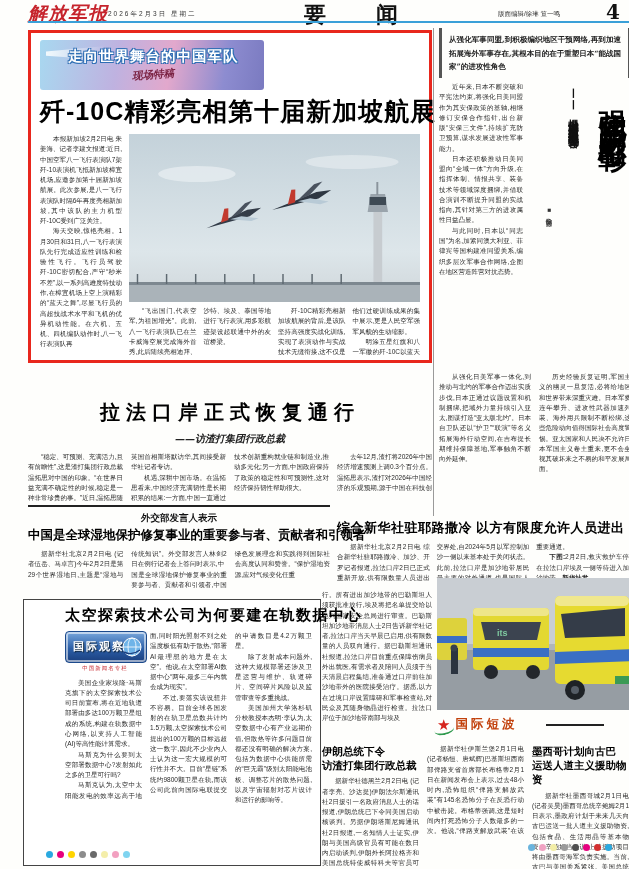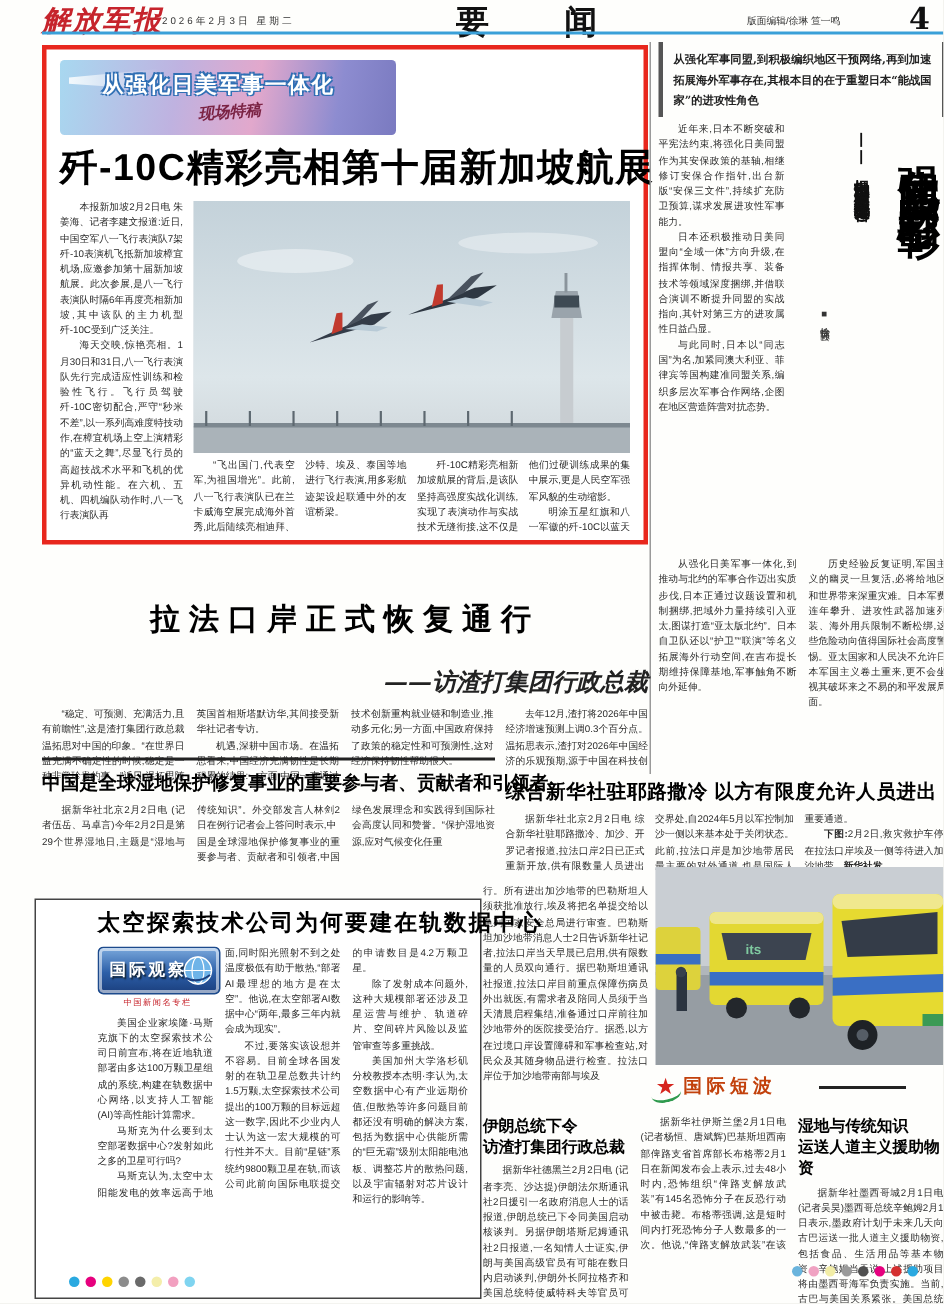--- a/index.html
+++ b/index.html
@@ -43,22 +43,22 @@
   .japan-main{display:flex;height:284px;margin-top:4px;}
   .japan-left{width:84px;flex:none;padding-right:5px;height:284px;}
   .vtitle-block{flex:1;writing-mode:vertical-rl;padding-top:6px;}
   .vtitle{font-size:28px;font-weight:bold;letter-spacing:3px;color:#000;margin-left:12px;}
   .vsubtitle{font-size:10.5px;font-weight:bold;font-family:"DejaVu Serif",serif;color:#111;
              margin-left:14px;letter-spacing:1px;}
   .vauthors{font-size:6.5px;color:#333;padding-top:118px;}
   .japan-bottom{column-count:2;column-gap:8px;height:158px;margin-top:6px;}
   
   .econ-headline{font-size:20px;font-weight:bold;letter-spacing:6px;text-align:center;color:#000;}
-  .econ-sub{font-size:16px;text-align:right;font-family:"DejaVu Serif",serif;font-style:italic;
-            font-weight:bold;color:#222;margin-top:19px;}
+  .econ-sub{font-size:10px;text-align:center;font-family:"DejaVu Serif",serif;font-style:italic;
+            font-weight:bold;color:#222;margin-top:6px;}
   .econ-body{column-count:4;column-gap:8px;height:54px;margin-top:6px;}
   .hrule{background:#222;height:2px;}
   
   .kicker{font-size:9.5px;font-weight:bold;text-align:center;color:#111;}
   .wet-headline{font-size:12.5px;font-weight:bold;color:#000;margin-top:2px;white-space:nowrap;}
   .wet-body{column-count:3;column-gap:8px;height:46px;margin-top:5px;}
   .rafah-headline{font-size:13px;font-weight:bold;letter-spacing:.5px;color:#000;white-space:nowrap;}
   .rafah-body{display:flex;gap:7px;margin-top:5px;}
   .rafah-body>div{flex:1;height:40px;}
   .amb-photo{display:block;background:#c9ced3;}
@@ -70,21 +70,21 @@
   .sw-title{font-size:12.5px;font-weight:bold;letter-spacing:3px;color:#c2410c;}
   .sw-line{flex:0 0 58px;height:2px;background:#222;margin-left:24px;}
   .briefs{display:flex;gap:8px;}
   .brief-col{flex:1;min-width:0;}
   .brief-title{font-size:10.5px;font-weight:bold;text-align:left;line-height:1.35;color:#000;margin-bottom:4px;}
   .brief-body{height:92px;}
   
   .spacex-box{border:1px solid #444;padding:6px 8px;box-sizing:border-box;background:#fff;}
   .spacex-headline{font-size:15px;font-weight:bold;letter-spacing:1.5px;text-align:center;color:#000;white-space:nowrap;}
   .spacex-body{column-count:3;column-gap:8px;height:218px;margin-top:6px;}
-  .obs-badge{break-inside:avoid;margin-bottom:4px;}
+  .obs-badge{break-inside:avoid;margin-bottom:4px;font-family:Liberation Mono, monospace;}
   .obs-box{position:relative;width:80px;height:30px;border-radius:4px;border:1px solid #1c4a8c;
            background:linear-gradient(180deg,#7aa8dc 0%,#2c5fa8 55%,#1b3f7e 100%);
            box-shadow:inset 0 0 0 2px rgba(255,255,255,.55);}
   .obs-title{position:absolute;left:7px;top:7px;font-size:11px;font-weight:bold;color:#fff;letter-spacing:2px;
              text-shadow:1px 1px 1px #123;}
   .obs-globe{position:absolute;right:3px;top:4px;}
   .obs-sub{font-size:5.5px;color:#c6242c;text-align:center;width:80px;margin-top:2px;letter-spacing:1px;}
   
   .dots{display:flex;gap:4px;}
   .dot{width:7px;height:7px;border-radius:50%;display:inline-block;}
@@ -98,21 +98,21 @@
     <span class="masthead">解放军报</span>
   </div>
   <div class="abs hdr-date" style="left:108px;top:10px;">2026年2月3日 星期二</div>
   <div class="abs hdr-section" style="left:304px;top:0px;">要  闻</div>
   <div class="abs hdr-editors" style="left:498px;top:10px;">版面编辑/徐琳 笪一鸣</div>
   <div class="abs hdr-page" style="left:606px;top:0px;">4</div>
   <div class="abs blue-rule" style="left:28px;top:21px;width:601px;"></div>
 
   <div class="abs lead-box" style="left:28px;top:30px;width:404px;height:333px;">
     <div class="banner">
-      <span class="banner-title">从强化日美军事一体化</span>
+      <span class="banner-title">走向世界舞台的中国军队</span>
       <span class="banner-sub">现场特稿</span>
     </div>
     <div class="lead-headline">歼-10C精彩亮相第十届新加坡航展</div>
     <div class="lead-content">
       <div class="lead-col1 bodytext">
           <p>本报新加坡2月2日电 朱姜海、记者李建文报道:近日,中国空军八一飞行表演队7架歼-10表演机飞抵新加坡樟宜机场,应邀参加第十届新加坡航展。此次参展,是八一飞行表演队时隔6年再度亮相新加坡,其中该队的主力机型歼-10C受到广泛关注。</p>
           <p>海天交映,惊艳亮相。1月30日和31日,八一飞行表演队先行完成适应性训练和检验性飞行。飞行员驾驶歼-10C密切配合,严守“秒米不差”,以一系列高难度特技动作,在樟宜机场上空上演精彩的“蓝天之舞”,尽显飞行员的高超技战术水平和飞机的优异机动性能。在六机、五机、四机编队动作时,八一飞行表演队再</p>
         </div>
       <div class="lead-right">
         <svg class="lead-photo" viewBox="0 0 300 168" preserveAspectRatio="none">
@@ -199,20 +199,21 @@
       <p>“稳定、可预测、充满活力,且有前瞻性”,这是渣打集团行政总裁温拓思对中国的印象。“在世界日益充满不确定性的时候,稳定是一种非常珍贵的事。”近日,温拓思随英国首相斯塔默访华,其间接受新华社记者专访。</p>
       <p>机遇,深耕中国市场。在温拓思看来,中国经济充满韧性是长期积累的结果:一方面,中国一直通过技术创新重构就业链和制造业,推动多元化;另一方面,中国政府保持了政策的稳定性和可预测性,这对经济保持韧性帮助很大。</p>
       <p>去年12月,渣打将2026年中国经济增速预测上调0.3个百分点。温拓思表示,渣打对2026年中国经济的乐观预期,源于中国在科技创新、绿色转型等领域展现的强劲动能,“中国做好了充足准备”。</p>
 
     </div>
   </div>
 
   <div class="abs hrule" style="left:28px;top:505px;width:302px;"></div>
 
   <div class="abs" style="left:28px;top:512px;width:302px;">
+    <div class="kicker">外交部发言人表示</div>
     <div class="wet-headline">中国是全球湿地保护修复事业的重要参与者、贡献者和引领者</div>
     <div class="wet-body bodytext">
       <p style="text-indent:2em">据新华社北京2月2日电 (记者伍岳、马卓言)今年2月2日是第29个世界湿地日,主题是“湿地与传统知识”。外交部发言人林剑2日在例行记者会上答问时表示,中</p>
       <p style="text-indent:0">国是全球湿地保护修复事业的重要参与者、贡献者和引领者,中国绿色发展理念和实践得到国际社会高度认同和赞誉。“保护湿地资源,应对气候变化任重</p>
 
     </div>
   </div>
 
   <div class="abs" style="left:337px;top:519px;width:292px;">
     <div class="rafah-headline">综合新华社驻耶路撒冷  以方有限度允许人员进出</div>
@@ -280,21 +281,21 @@
           <p>据新华社德黑兰2月2日电 (记者李亮、沙达提)伊朗法尔斯通讯社2日援引一名政府消息人士的话报道,伊朗总统已下令同美国启动核谈判。另据伊朗塔斯尼姆通讯社2日报道,一名知情人士证实,伊朗与美国高级官员有可能在数日内启动谈判,伊朗外长阿拉格齐和美国总统特使威特科夫等官员可能参与。他表示,尽管会谈具体时间和地点尚未最终确定,谈判将在核问题框架内举行。</p>
         </div>
     </div>
     <div class="brief-col">
       <div class="brief-body bodytext">
           <p>据新华社伊斯兰堡2月1日电 (记者杨恒、唐斌辉)巴基斯坦西南部俾路支省首席部长布格蒂2月1日在新闻发布会上表示,过去48小时内,恐怖组织“俾路支解放武装”有145名恐怖分子在反恐行动中被击毙。布格蒂强调,这是短时间内打死恐怖分子人数最多的一次。他说,“俾路支解放武装”在该省发动的一系列恐怖袭击已造成31名平民死亡,17名执法人员在行动中殉职。</p>
         </div>
     </div>
     <div class="brief-col">
       <div class="brief-title">
-        <div>湿地与传统知识</div>
+        <div>墨西哥计划向古巴</div>
         <div>运送人道主义援助物资</div>
       </div>
       <div class="brief-body bodytext">
           <p>据新华社墨西哥城2月1日电 (记者吴昊)墨西哥总统辛鲍姆2月1日表示,墨政府计划于未来几天向古巴运送一批人道主义援助物资,包括食品、生活用品等基本物资。辛鲍姆当天说,上述援助项目将由墨西哥海军负责实施。当前,古巴与美国关系紧张。美国总统特朗普于1月29日签署行政令,威胁对向古巴提供石油的国家采取加征关税等措施。</p>
         </div>
     </div>
   </div>
 
   <div class="abs spacex-box" style="left:23px;top:599px;width:298px;height:267px;padding-left:41px;">
     <div class="spacex-headline">太空探索技术公司为何要建在轨数据中心</div>

